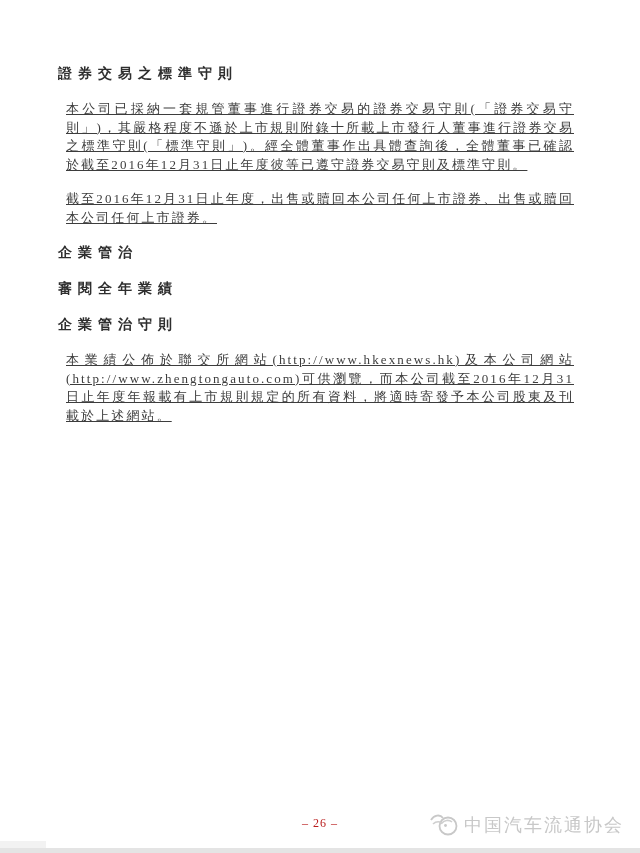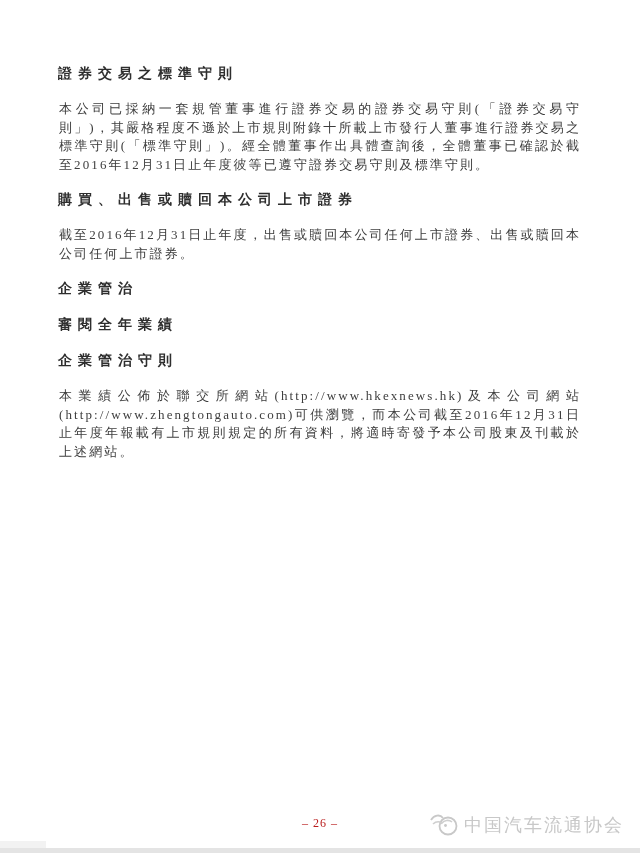--- a/index.html
+++ b/index.html
@@ -30,22 +30,23 @@
     color: #2e2e2e;
     margin: 0 0 17px 0;
     white-space: nowrap;
   }
   .body-text {
     font-size: 13px;
     line-height: 18.5px;
     letter-spacing: 2.1px;
     text-align: justify;
     text-justify: inter-ideograph;
-    margin: 1px;
+    margin: 8px;
     color: #3d3d3d;
+    text-decoration: underline;
   }
   .page-number {
     position: absolute;
     left: 0;
     right: 0;
     bottom: 22px;
     text-align: center;
     font-size: 12px;
     letter-spacing: 1px;
     color: #b91c1c;
@@ -89,21 +90,20 @@
 <body>
 
 <div class="page">
 
   <div class="doc-section">
     <h2 class="section-heading">證券交易之標準守則</h2>
     <p class="body-text">本公司已採納一套規管董事進行證券交易的證券交易守則(「證券交易守則」)，其嚴格程度不遜於上市規則附錄十所載上市發行人董事進行證券交易之標準守則(「標準守則」)。經全體董事作出具體查詢後，全體董事已確認於截至2016年12月31日止年度彼等已遵守證券交易守則及標準守則。</p>
   </div>
 
   <div class="doc-section">
-    <h2 class="section-heading">購買、出售或贖回本公司上市證券</h2>
     <p class="body-text">截至2016年12月31日止年度，出售或贖回本公司任何上市證券、出售或贖回本公司任何上市證券。</p>
   </div>
 
   <div class="doc-section">
     <h2 class="section-heading">企業管治</h2>
   </div>
 
   <div class="doc-section">
     <h2 class="section-heading">審閱全年業績</h2>
   </div>

